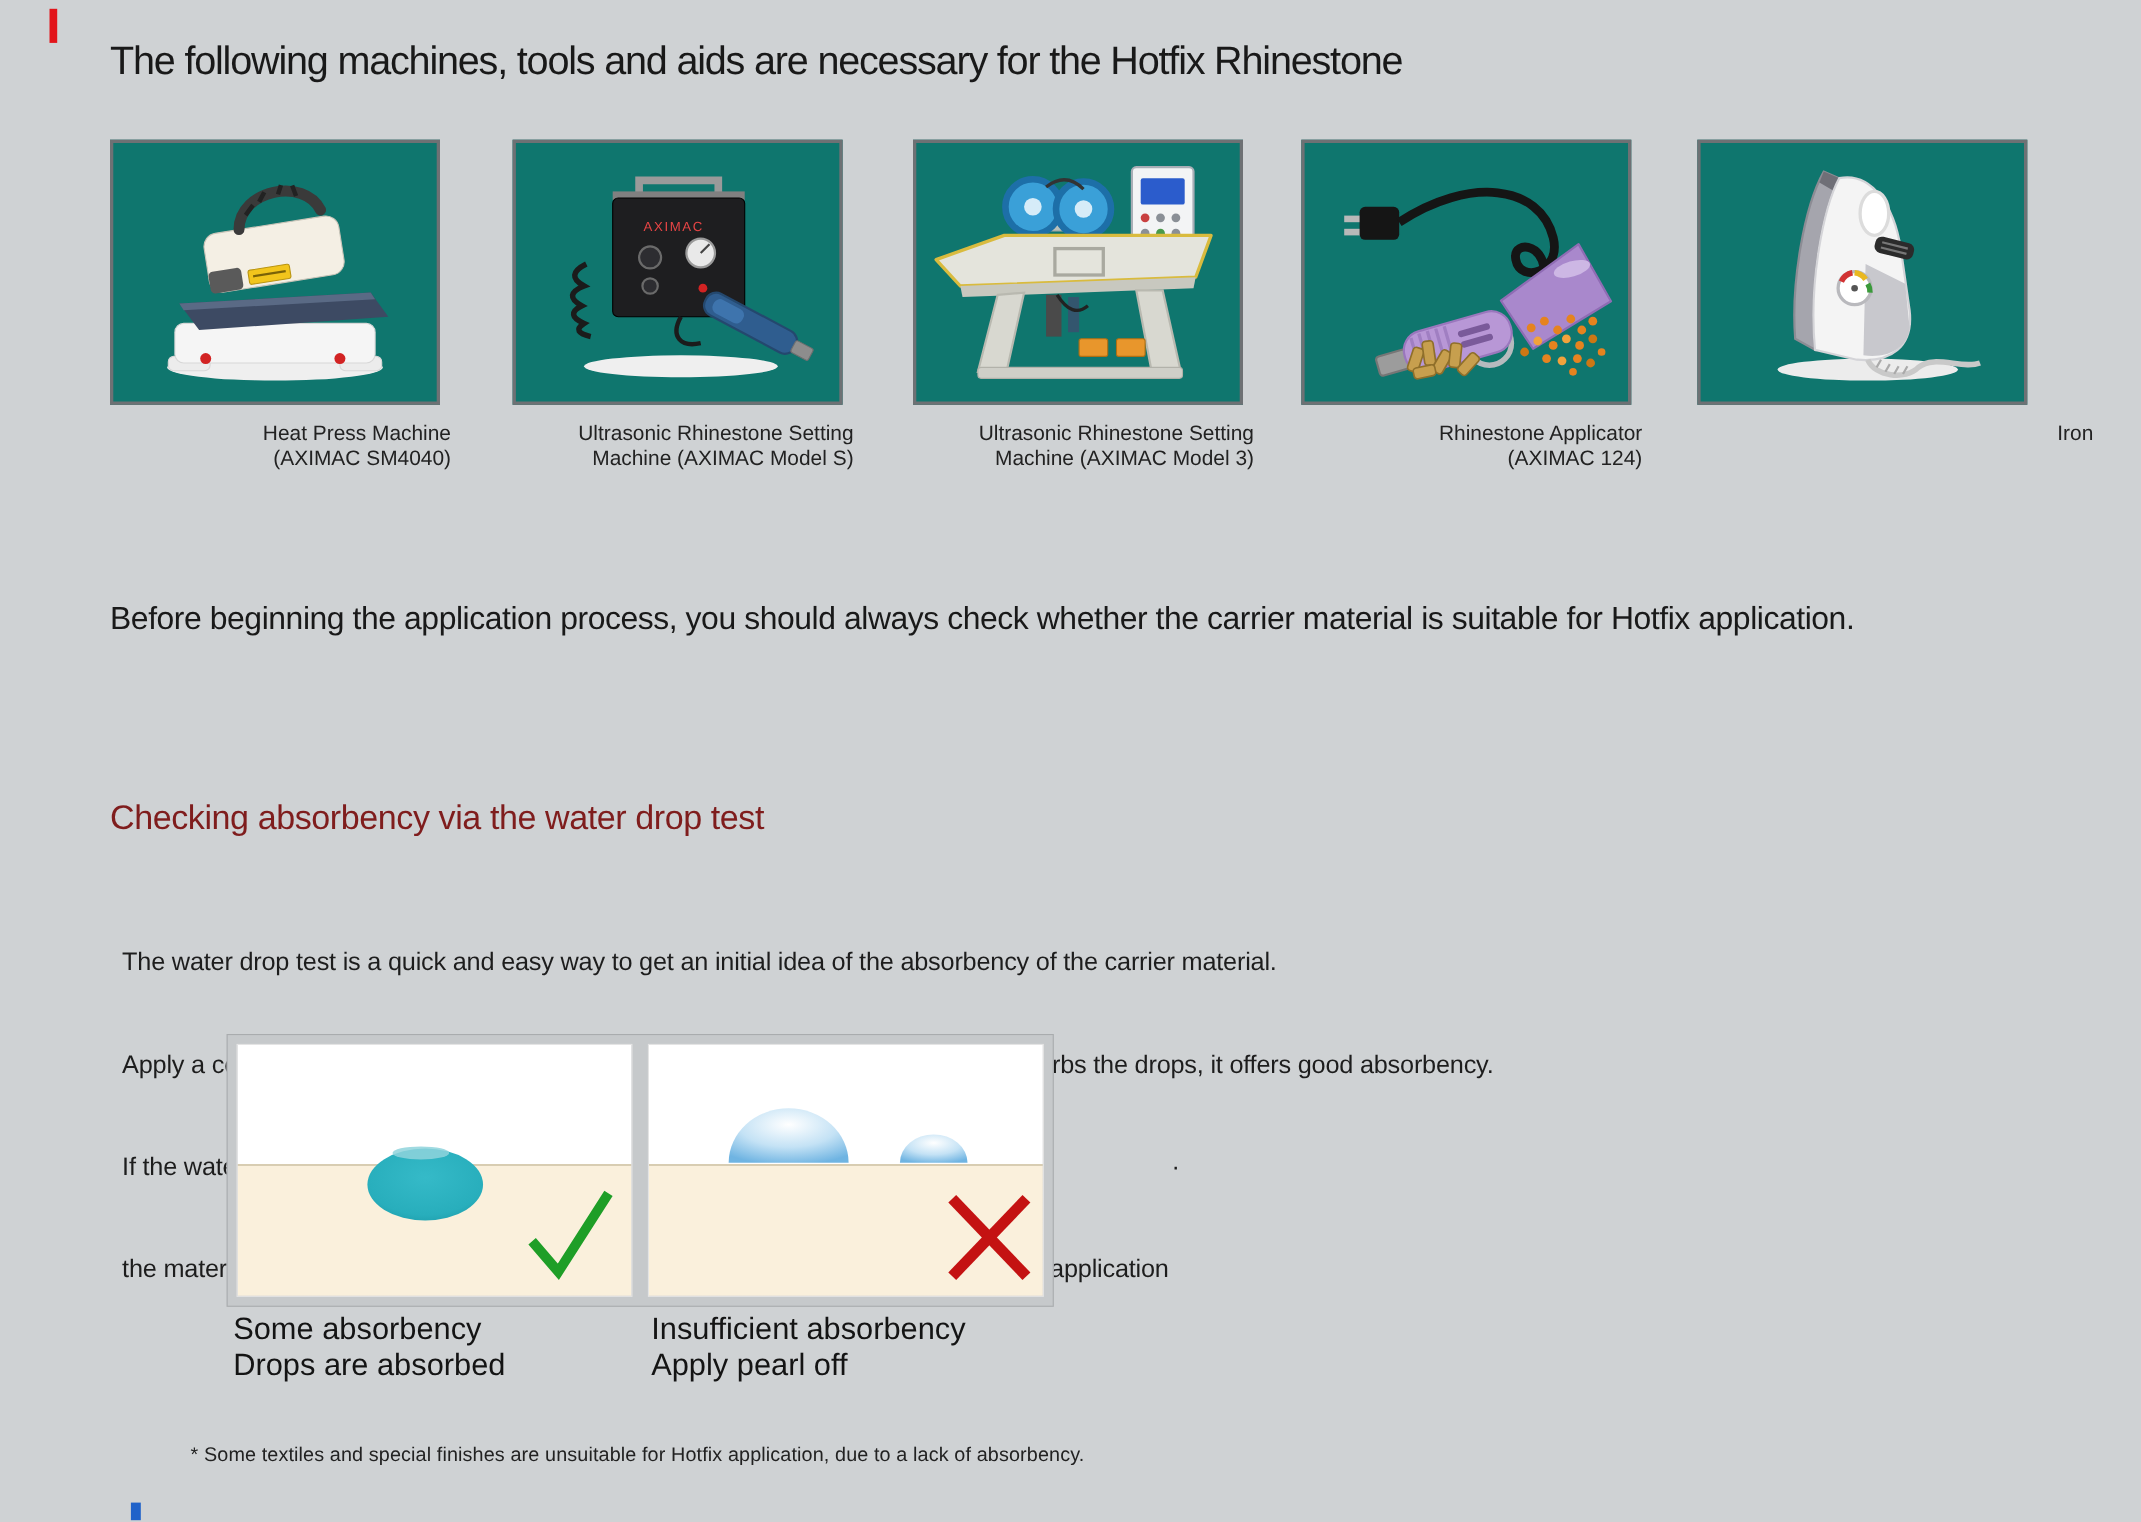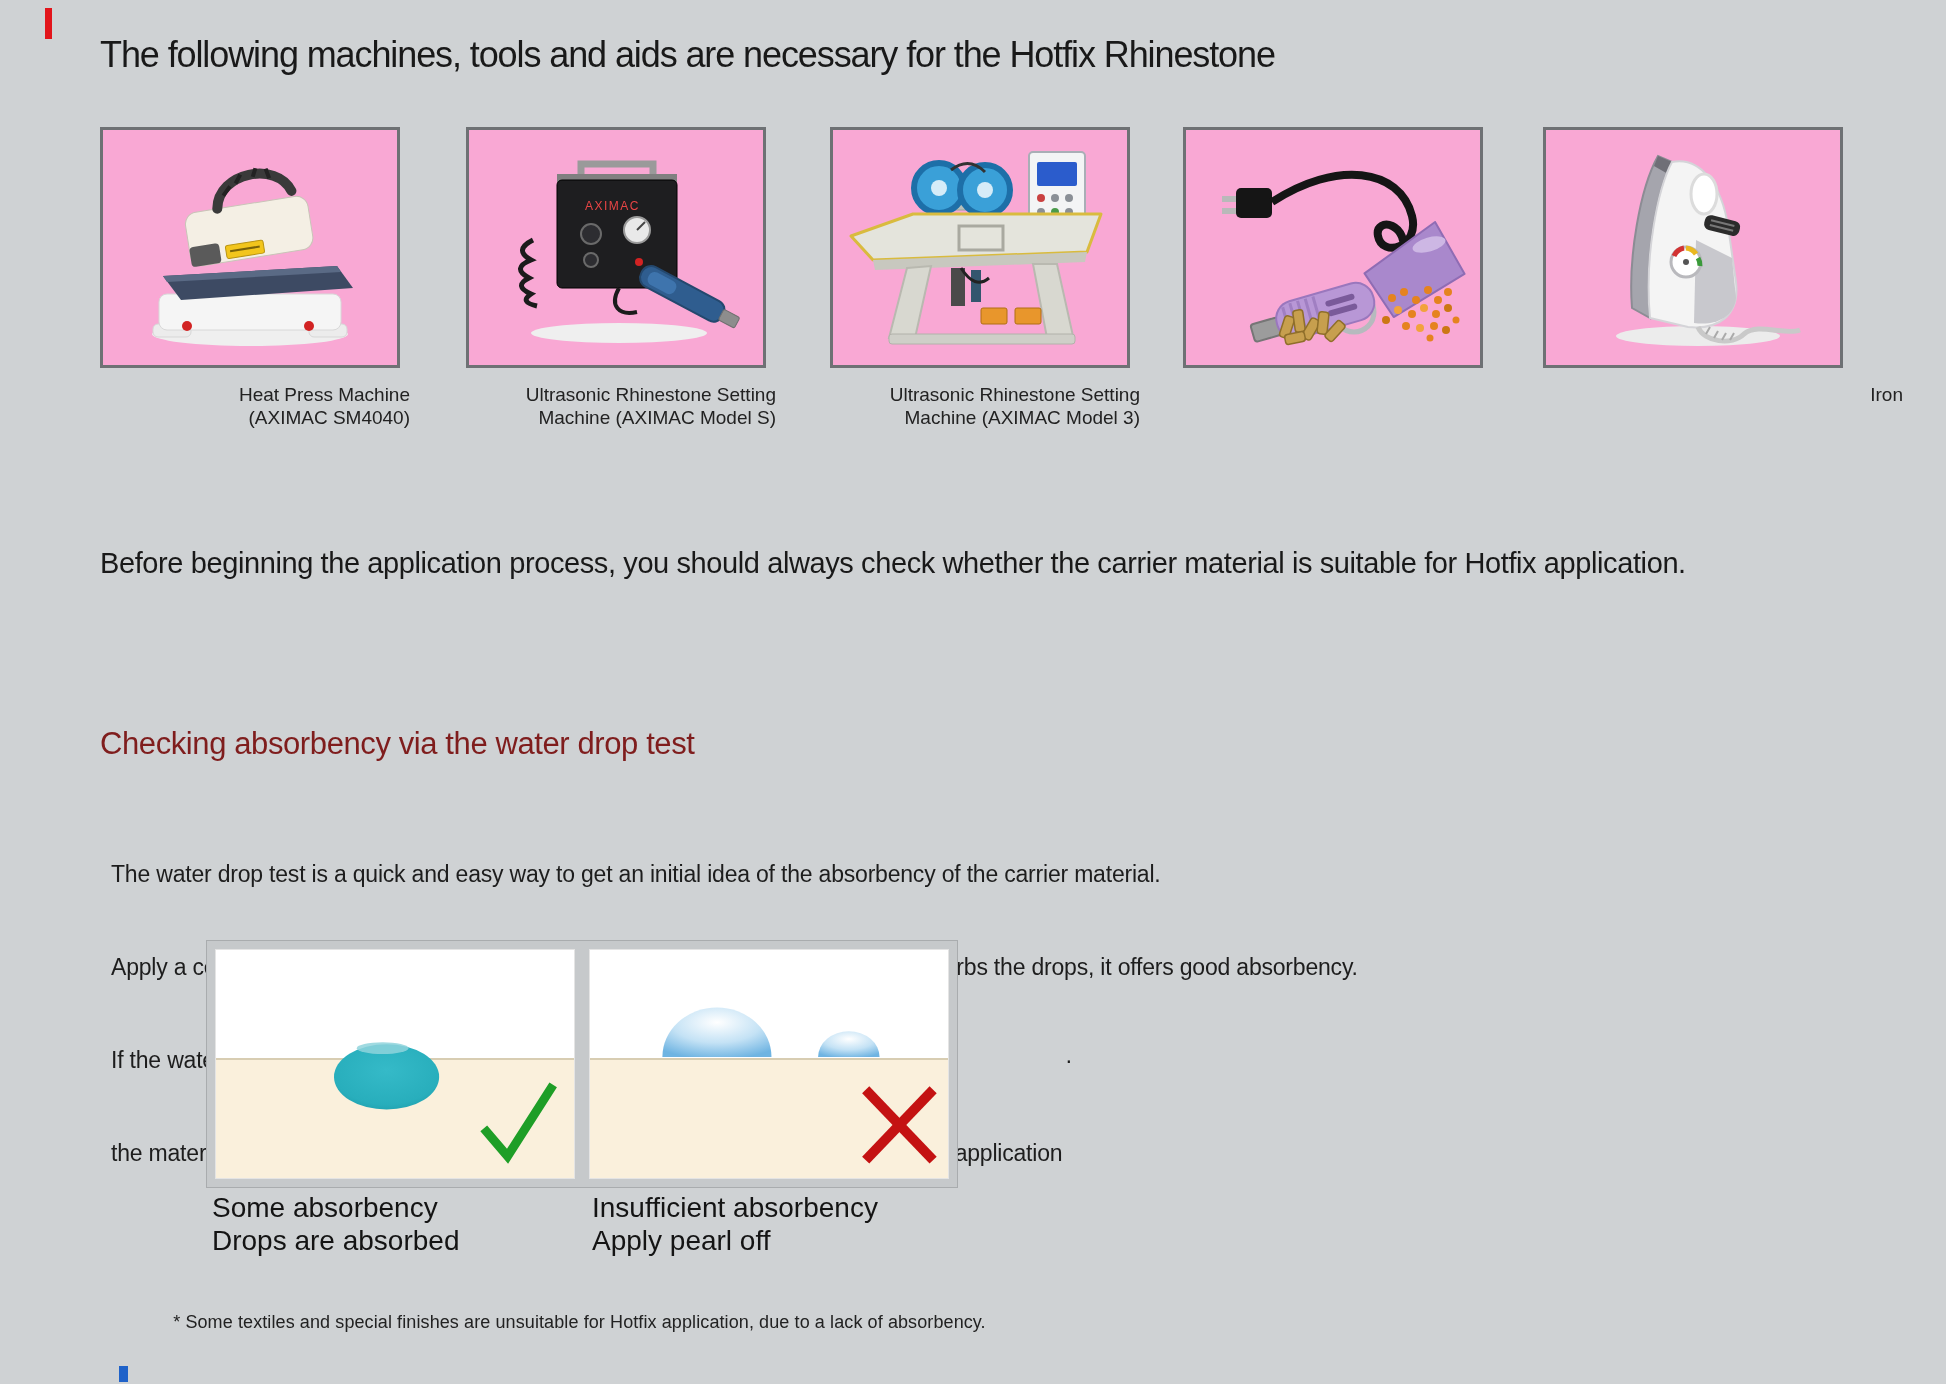--- a/index.html
+++ b/index.html
@@ -1,21 +1,21 @@
 <!DOCTYPE html>
 <html><head>
 <meta charset="utf-8">
 <style>
   html,body{margin:0;padding:0;background:#cfd2d4;}
   .page{position:relative;width:1946px;height:1384px;background:#cfd2d4;overflow:hidden;
         font-family:"Liberation Sans", sans-serif;color:#1f1f1f;}
   .title{position:absolute;left:100px;top:34px;font-size:36px;letter-spacing:-1.1px;color:#191919;}
   .edge-red{position:absolute;left:45px;top:8px;width:7px;height:31px;background:#e2151b;}
   .edge-blue{position:absolute;left:119px;top:1366px;width:9px;height:16px;background:#1f62c9;}
-  .tool-box{position:absolute;top:127px;width:300px;height:241px;background:#f9a8d4;
+  .tool-box{position:absolute;top:127px;width:300px;height:241px;background:#0f766e;
             border:3px solid #6e7174;box-sizing:border-box;text-align:center;}
   .tool-box svg{display:block;width:100%;height:100%;}
   .tool-caption{position:absolute;top:383px;width:310px;font-size:19px;line-height:23px;color:#222;text-align:right;}
   .intro{position:absolute;left:100px;top:547px;font-size:29px;letter-spacing:-0.4px;color:#191919;text-align:right;}
   .section-heading{position:absolute;left:100px;top:726px;font-size:31px;letter-spacing:-0.4px;color:#7f1d1d;}
   .para{position:absolute;left:111px;top:797px;font-size:23px;line-height:31px;white-space:pre;
         letter-spacing:-0.2px;color:#1d1d1d;}
   .figure{position:absolute;left:206px;top:940px;width:752px;height:248px;background:#c6c9cb;
           border:1px solid #a9acae;box-sizing:border-box;padding:8px;display:flex;gap:14px;}
   .panel{position:relative;flex:1;border:1px solid #e4e4e4;box-sizing:border-box;
@@ -185,20 +185,24 @@
     <div>Heat Press Machine</div>
     <div>(AXIMAC SM4040)</div>
   </div>
   <div class="tool-caption" style="left:466px">
     <div>Ultrasonic Rhinestone Setting</div>
     <div>Machine (AXIMAC Model S)</div>
   </div>
   <div class="tool-caption" style="left:830px">
     <div>Ultrasonic Rhinestone Setting</div>
     <div>Machine (AXIMAC Model 3)</div>
+  </div>
+  <div class="tool-caption" style="left:1183px">
+    <div>Rhinestone Applicator</div>
+    <div>(AXIMAC 124)</div>
   </div>
   <div class="tool-caption" style="left:1593px">
     <div>Iron</div>
   </div>
 
   <div class="intro">Before beginning the application process, you should always check whether the carrier material is suitable for Hotfix application.</div>
 
   <div class="section-heading">Checking absorbency via the water drop test</div>
 
   <div class="para">

